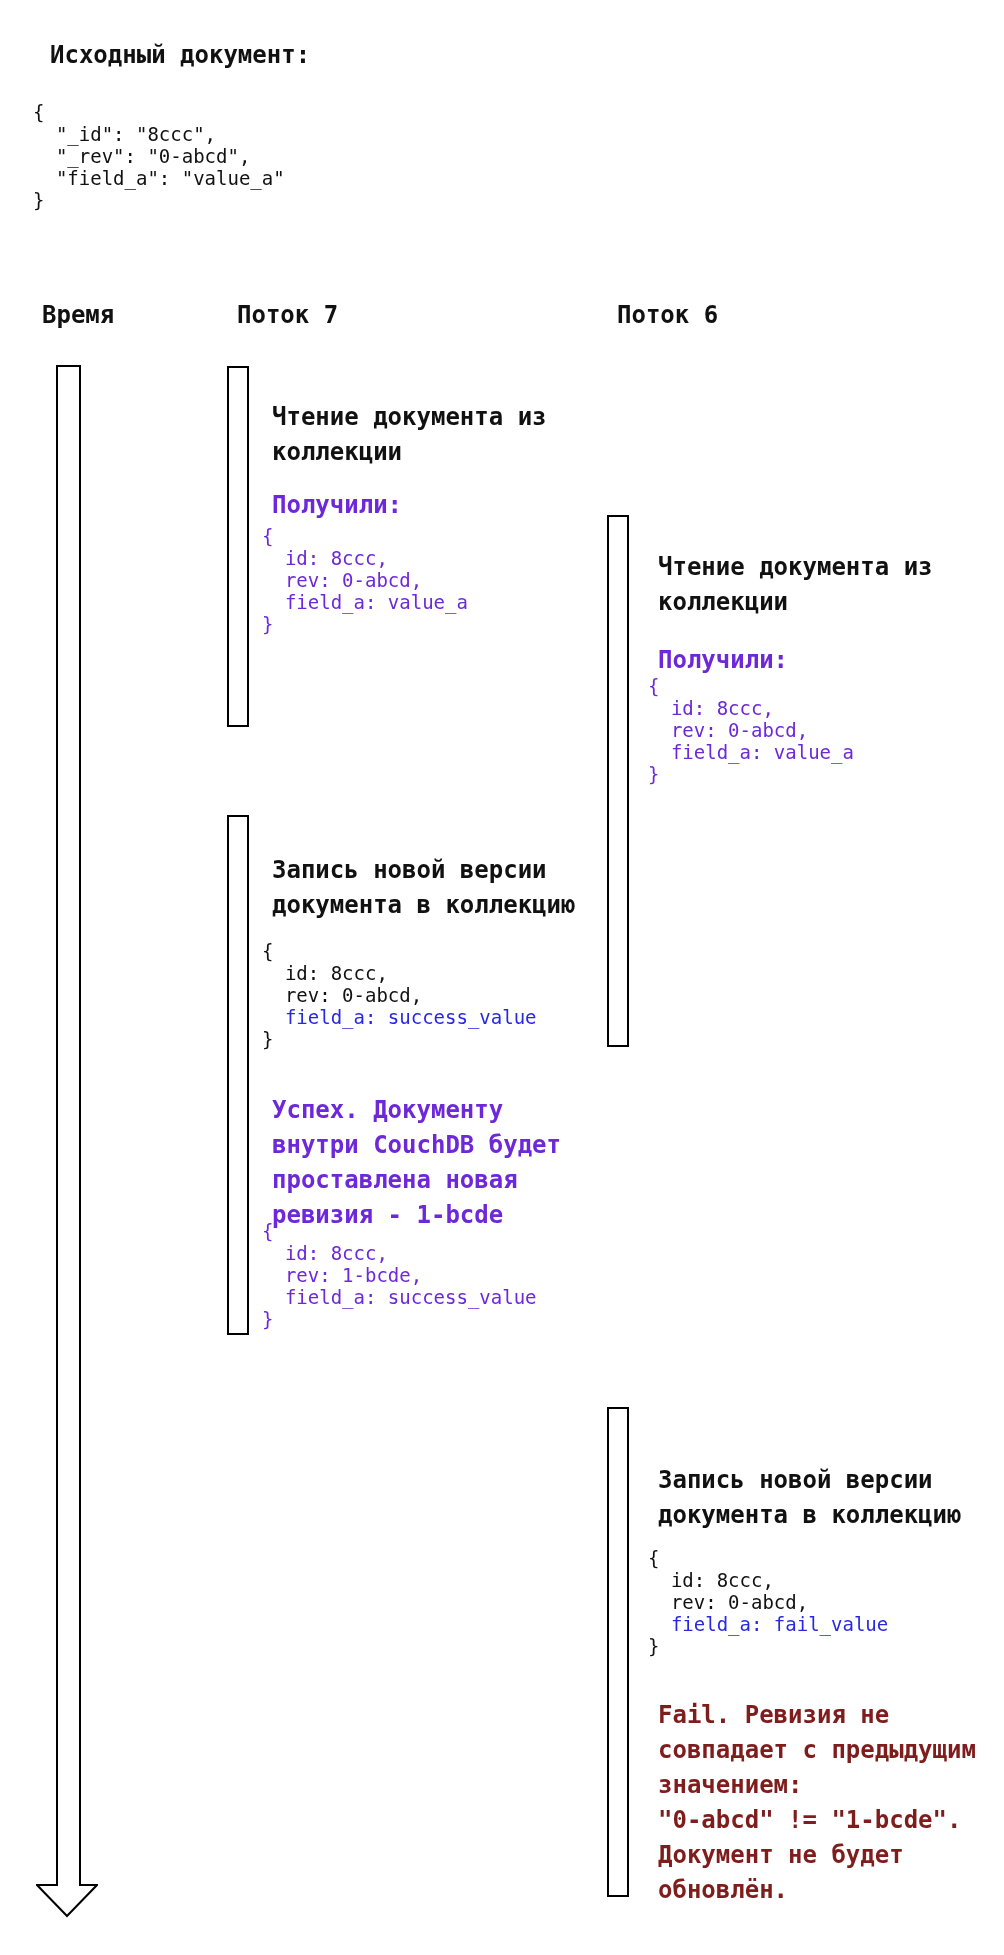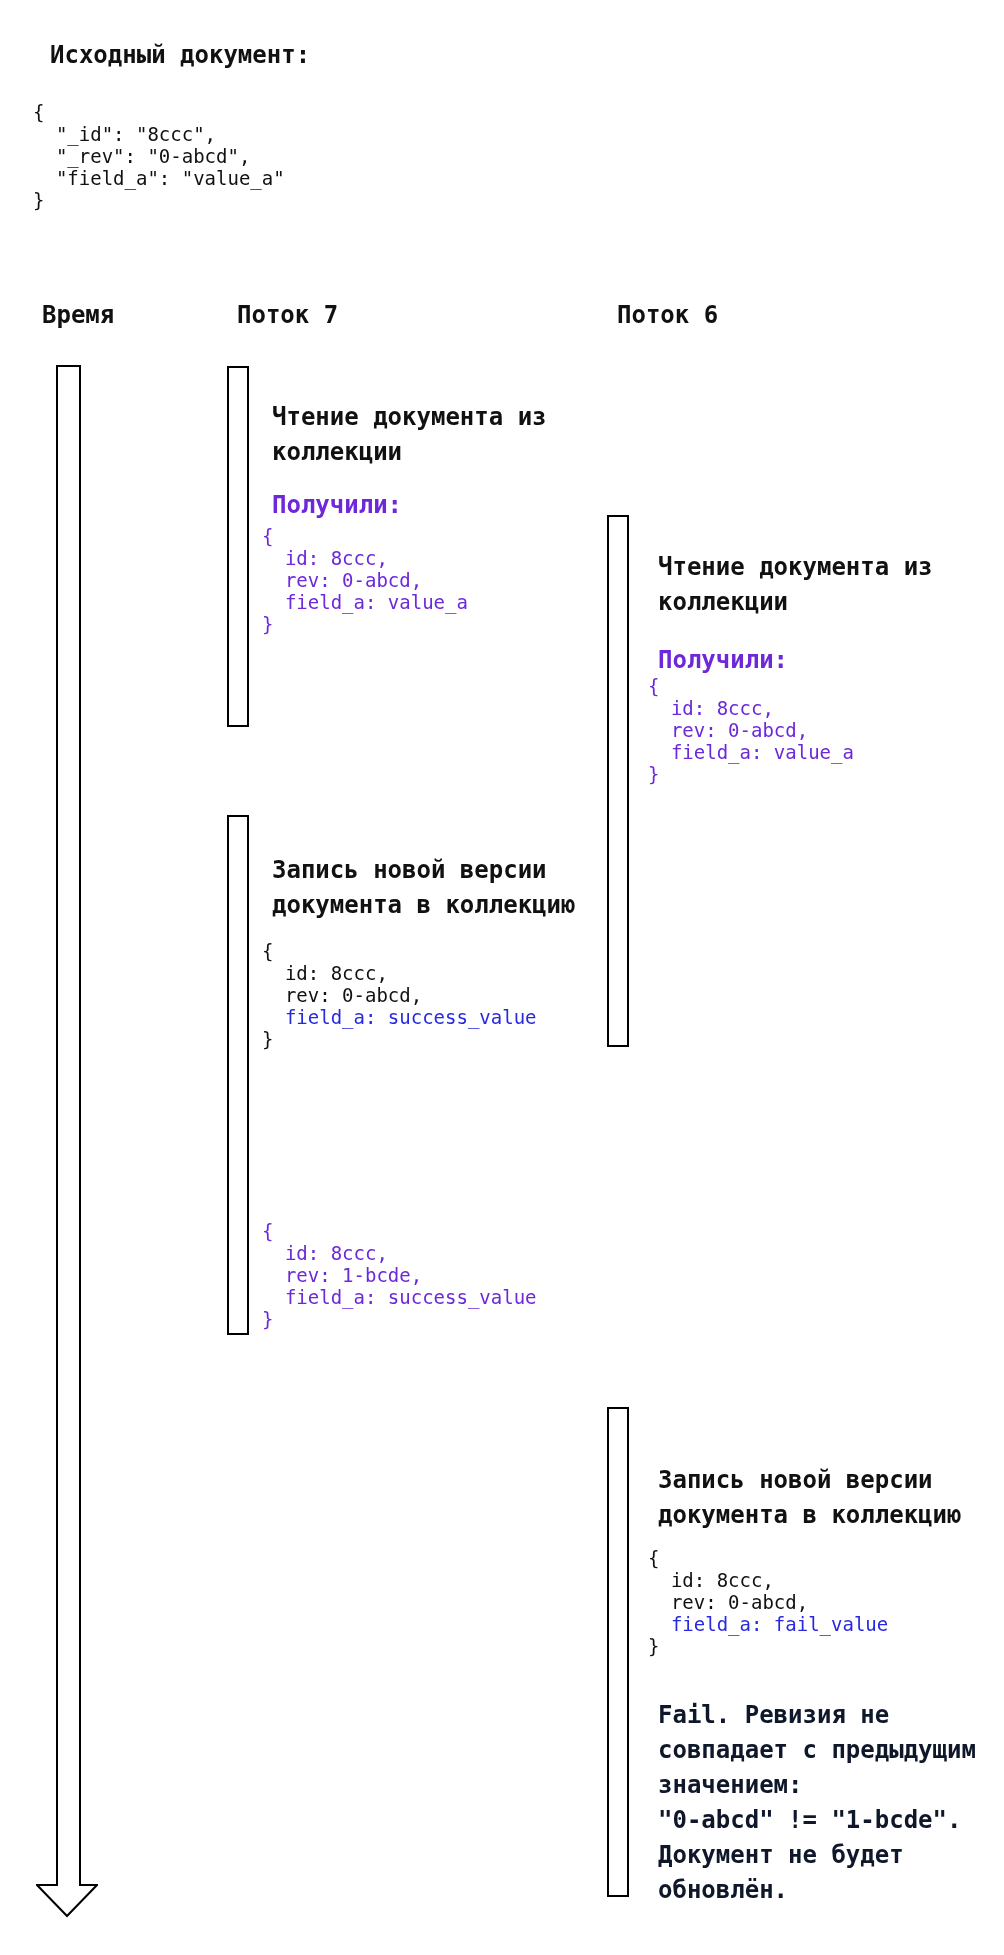--- a/index.html
+++ b/index.html
@@ -22,21 +22,21 @@
   .code{
     font-size:19px;
     line-height:22px;
     white-space:pre;
     margin:0;
     font-family:inherit;
   }
   .ink{color:#111111;}
   .green{color:#6d28d9;}
   .blue{color:#2828e0;}
-  .red{color:#0f172a;}
+  .red{color:#7f1d1d;}
   .bar{
     width:18px;
     background:#ffffff;
     border:2px solid #000000;
   }
 </style>
 </head>
 <body>
 
 <div class="canvas">
@@ -79,20 +79,24 @@
   field_a: value_a
 }</pre>
 
   <div class="big ink" style="left:262px; top:843px;">Запись новой версии
 документа в коллекцию</div>
   <pre class="code ink" style="left:262px; top:940px;"><span>{
   id: 8ccc,
   rev: 0-abcd,
 </span><span class="blue">  field_a: success_value</span><span>
 }</span></pre>
+  <div class="big green" style="left:262px; top:1083px;">Успех. Документу
+внутри CouchDB будет
+проставлена новая
+ревизия - 1-bcde</div>
   <pre class="code green" style="left:262px; top:1220px;">{
   id: 8ccc,
   rev: 1-bcde,
   field_a: success_value
 }</pre>
 
   <div class="big ink" style="left:648px; top:1453px;">Запись новой версии
 документа в коллекцию</div>
   <pre class="code ink" style="left:648px; top:1547px;"><span>{
   id: 8ccc,

